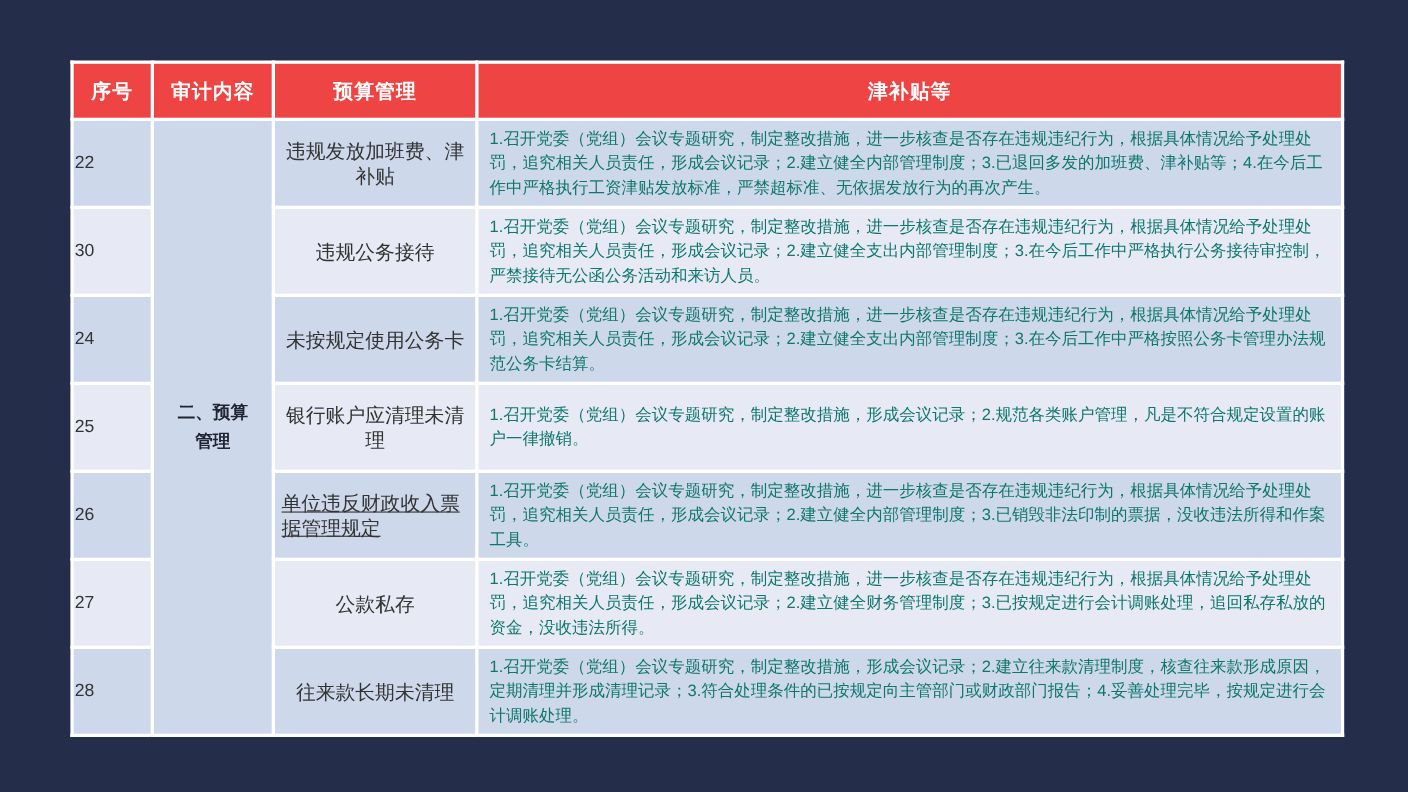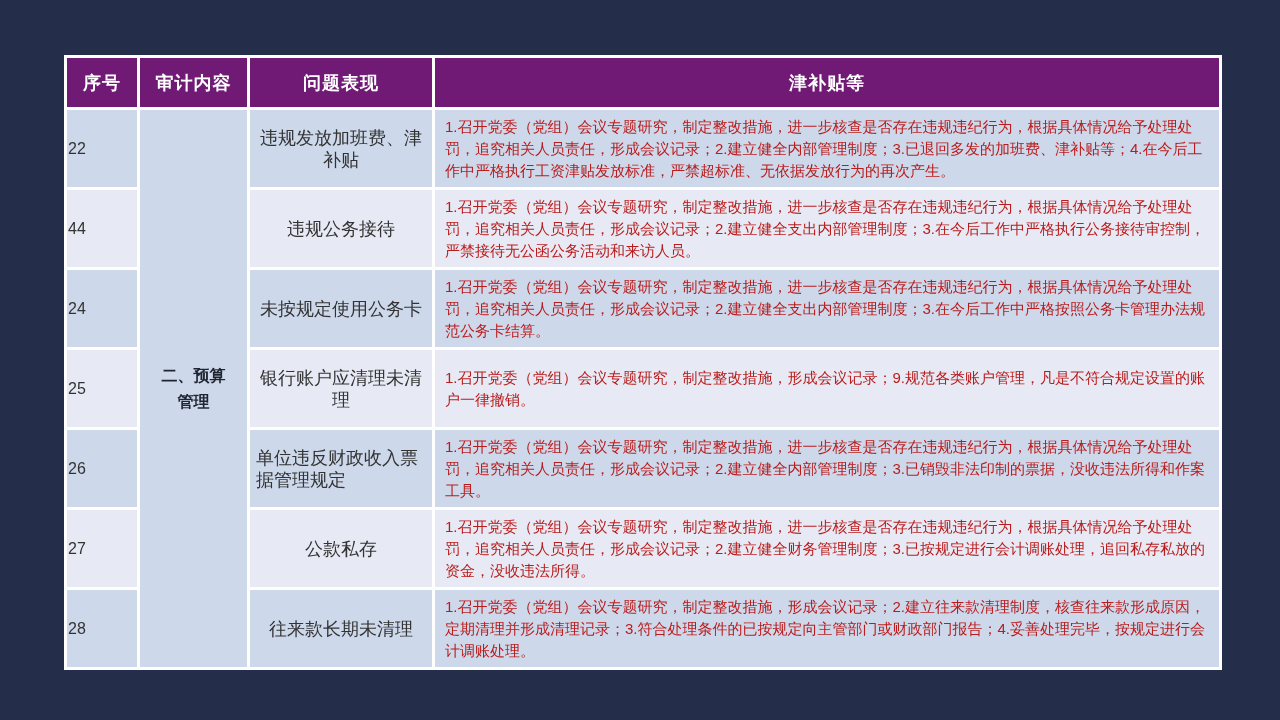--- a/index.html
+++ b/index.html
@@ -22,21 +22,21 @@
     width: 1155px;
     border-collapse: collapse;
     table-layout: fixed;
   }
   table.audit td, table.audit th {
     border: 3px solid #FFFFFF;
     vertical-align: middle;
     box-sizing: border-box;
   }
   th.hdr {
-    background: #701a75;
+    background: #ef4444;
     color: #FFFFFF;
     font-size: 18px;
     font-weight: bold;
     height: 52px;
     text-align: center;
     letter-spacing: 1px;
   }
   .col-no   { width: 73px; }
   .col-cat  { width: 110px; }
   .col-prob { width: 185px; }
@@ -56,25 +56,25 @@
     padding: 0 17px;
     line-height: 26px;
   }
   td.prob {
     text-align: center;
     font-size: 18px;
     color: #333333;
     padding: 0 6px;
     line-height: 22px;
   }
-  td.prob.align-left { text-align: left; }
+  td.prob.align-left { text-align: left; text-decoration: underline; }
   td.guide {
     text-align: left;
     font-size: 15px;
-    color: #b91c1c;
+    color: #0f766e;
     padding: 4px 10px;
     line-height: 22px;
   }
   tr.shade-dark  td.num, tr.shade-dark  td.prob, tr.shade-dark  td.guide { background: #CDD8EB; }
   tr.shade-light td.num, tr.shade-light td.prob, tr.shade-light td.guide { background: #E7EAF4; }
 </style>
 </head>
 <body>
 
 <div class="slide">
@@ -82,45 +82,45 @@
     <colgroup>
       <col class="col-no">
         <col class="col-cat">
         <col class="col-prob">
         <col class="col-guide">
     </colgroup>
     <thead>
       <tr>
         <th class="hdr">序号</th>
         <th class="hdr">审计内容</th>
-        <th class="hdr">问题表现</th>
+        <th class="hdr">预算管理</th>
         <th class="hdr">津补贴等</th>
       </tr>
     </thead>
     <tbody>
       <tr class="r shade-dark">
         <td class="num">22</td>
         <td class="cat" rowspan="7">二、预算管理</td>
         <td class="prob">违规发放加班费、津补贴</td>
         <td class="guide">1.召开党委（党组）会议专题研究，制定整改措施，进一步核查是否存在违规违纪行为，根据具体情况给予处理处罚，追究相关人员责任，形成会议记录；2.建立健全内部管理制度；3.已退回多发的加班费、津补贴等；4.在今后工作中严格执行工资津贴发放标准，严禁超标准、无依据发放行为的再次产生。</td>
       </tr>
       <tr class="r shade-light">
-        <td class="num">44</td>
+        <td class="num">30</td>
         <td class="prob">违规公务接待</td>
         <td class="guide">1.召开党委（党组）会议专题研究，制定整改措施，进一步核查是否存在违规违纪行为，根据具体情况给予处理处罚，追究相关人员责任，形成会议记录；2.建立健全支出内部管理制度；3.在今后工作中严格执行公务接待审控制，严禁接待无公函公务活动和来访人员。</td>
       </tr>
       <tr class="r shade-dark">
         <td class="num">24</td>
         <td class="prob">未按规定使用公务卡</td>
         <td class="guide">1.召开党委（党组）会议专题研究，制定整改措施，进一步核查是否存在违规违纪行为，根据具体情况给予处理处罚，追究相关人员责任，形成会议记录；2.建立健全支出内部管理制度；3.在今后工作中严格按照公务卡管理办法规范公务卡结算。</td>
       </tr>
       <tr class="r shade-light">
         <td class="num">25</td>
         <td class="prob">银行账户应清理未清理</td>
-        <td class="guide">1.召开党委（党组）会议专题研究，制定整改措施，形成会议记录；9.规范各类账户管理，凡是不符合规定设置的账户一律撤销。</td>
+        <td class="guide">1.召开党委（党组）会议专题研究，制定整改措施，形成会议记录；2.规范各类账户管理，凡是不符合规定设置的账户一律撤销。</td>
       </tr>
       <tr class="r shade-dark">
         <td class="num">26</td>
         <td class="prob align-left">单位违反财政收入票据管理规定</td>
         <td class="guide">1.召开党委（党组）会议专题研究，制定整改措施，进一步核查是否存在违规违纪行为，根据具体情况给予处理处罚，追究相关人员责任，形成会议记录；2.建立健全内部管理制度；3.已销毁非法印制的票据，没收违法所得和作案工具。</td>
       </tr>
       <tr class="r shade-light">
         <td class="num">27</td>
         <td class="prob">公款私存</td>
         <td class="guide">1.召开党委（党组）会议专题研究，制定整改措施，进一步核查是否存在违规违纪行为，根据具体情况给予处理处罚，追究相关人员责任，形成会议记录；2.建立健全财务管理制度；3.已按规定进行会计调账处理，追回私存私放的资金，没收违法所得。</td>

